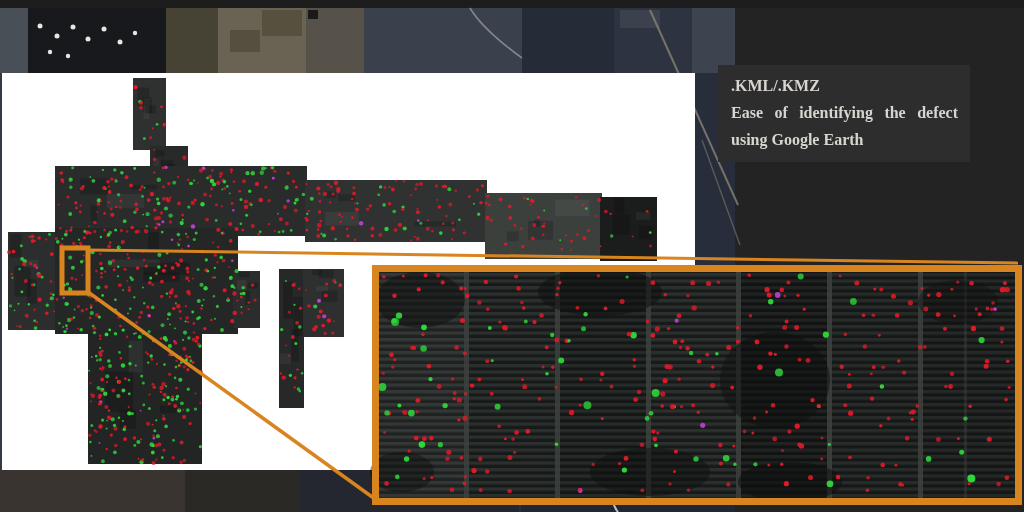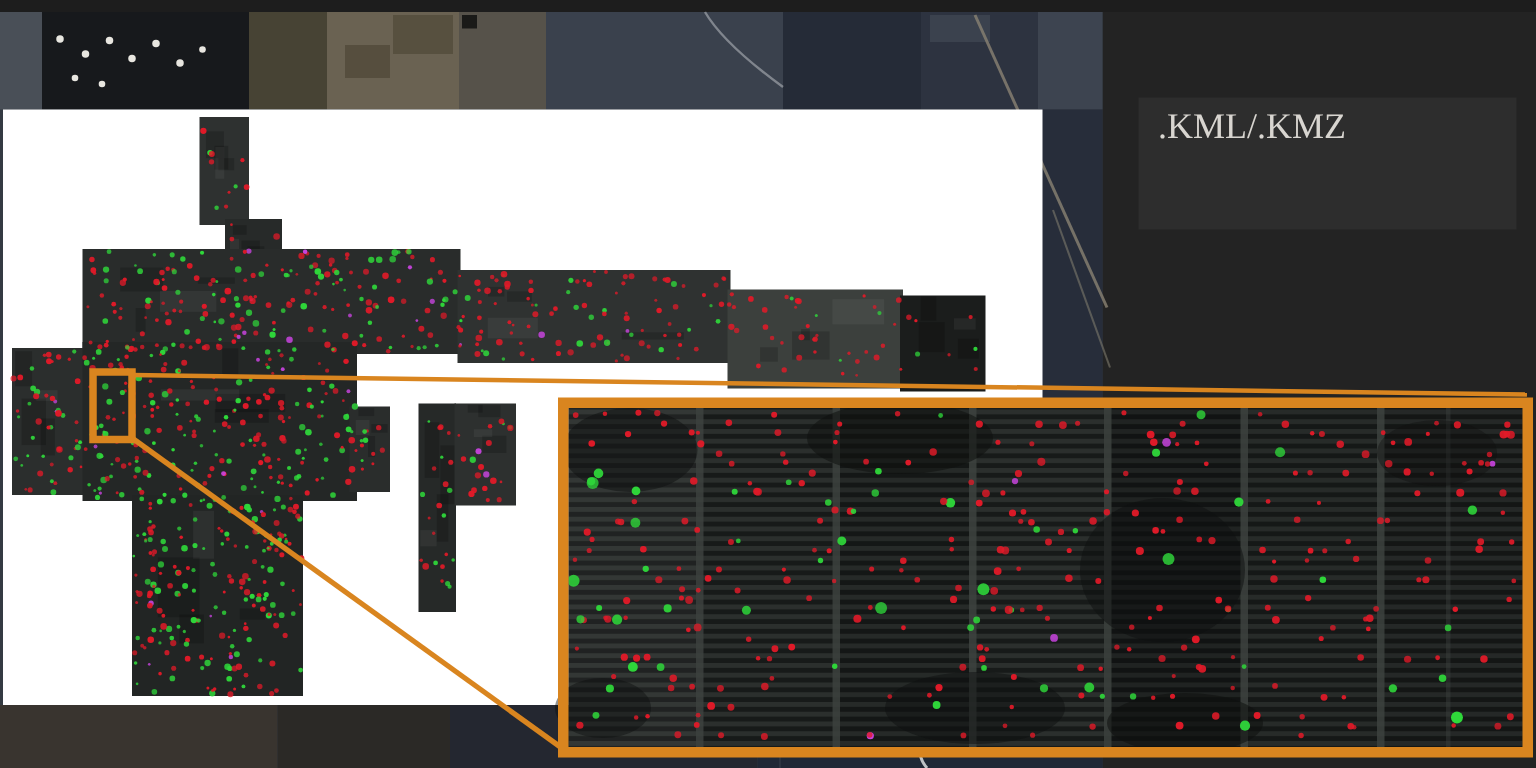--- a/index.html
+++ b/index.html
@@ -6,27 +6,27 @@
   .slide{
     position:relative;
     width:1024px;height:512px;
     overflow:hidden;
     background:var(--slide-bg,#232323);
     font-family:"Liberation Serif","DejaVu Serif",serif;
   }
   .scene{position:absolute;left:0;top:0;}
   .caption{
     position:absolute;
-    left:759px;top:65px;
+    left:718px;top:65px;
     width:252px;min-height:88px;
     box-sizing:border-box;
     padding:7px 12px 9px 13px;
     background:var(--caption-bg,#2d2d2d);
     color:var(--caption-text,#d8d5d0);
-    font-size:24px;line-height:27px;
+    font-size:16px;line-height:27px;font-weight:bold;
   }
   .caption-title{white-space:nowrap;}
   .caption-body{margin:0;text-align:justify;}
 </style>
 </head>
 <body>
 
 <div class="slide">
 
   <svg id="scene" class="scene" width="1024" height="512" viewBox="0 0 1024 512">
@@ -1408,15 +1408,16 @@
           <circle cx="1006.1" cy="399.6" r="1.8" fill="#e01a28" opacity="0.90"></circle>
           <circle cx="418.7" cy="289.4" r="2.1" fill="#e01a28" opacity="0.99"></circle>
           <circle cx="799.3" cy="444.7" r="2.1" fill="#e01a28" opacity="0.92"></circle>
         </g>
       <rect x="375.5" y="268.5" width="643" height="233" fill="none" style="stroke:var(--accent-orange)" stroke-width="7"></rect>
     </g>
   </svg>
 
   <div class="caption">
     <div class="caption-title">.KML/.KMZ</div>
+    <p class="caption-body">Ease of identifying the defect using Google Earth</p>
   </div>
 
 </div>
 
 </body></html>

